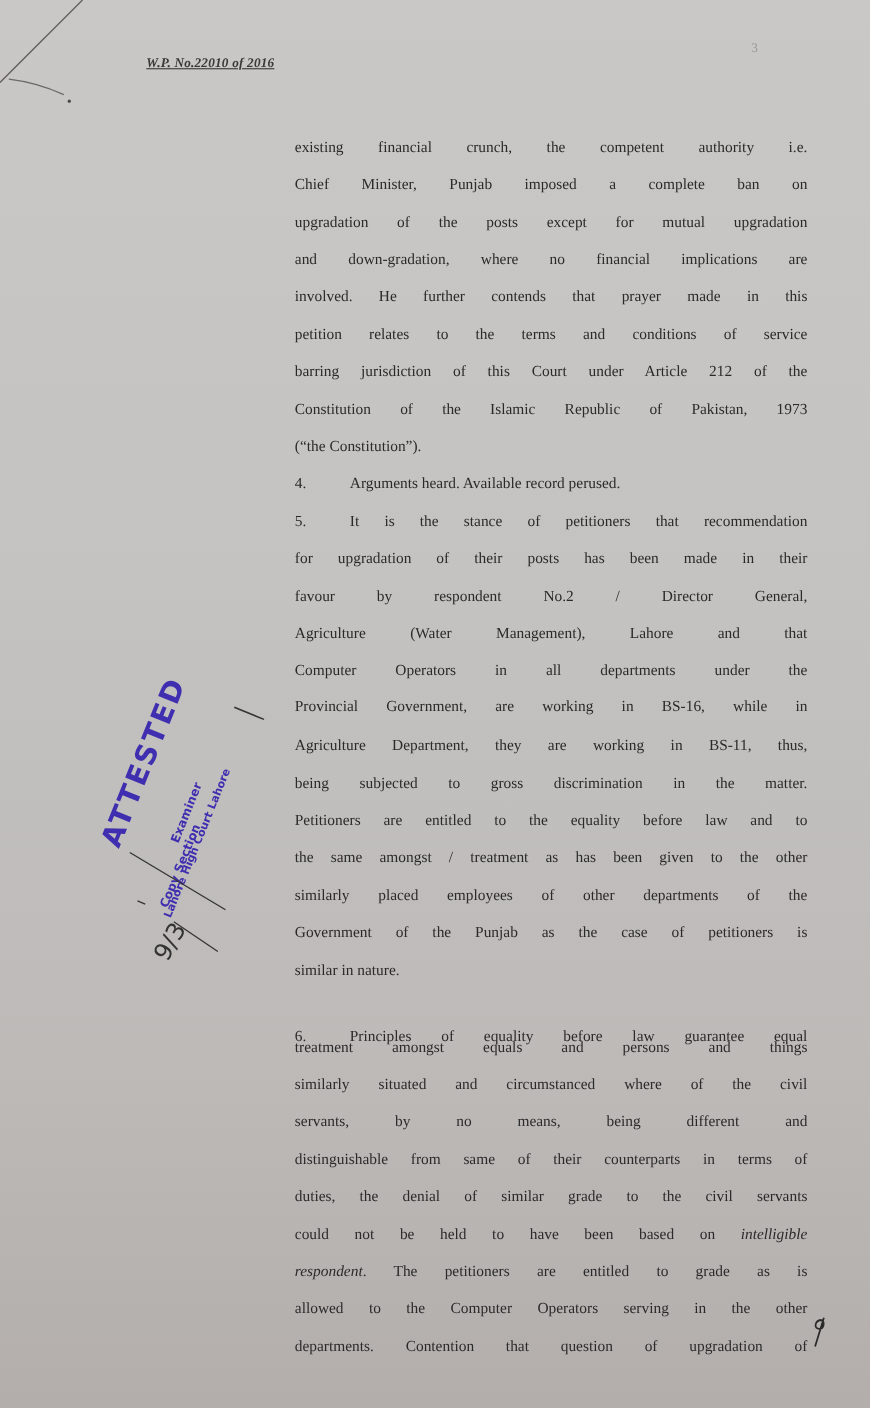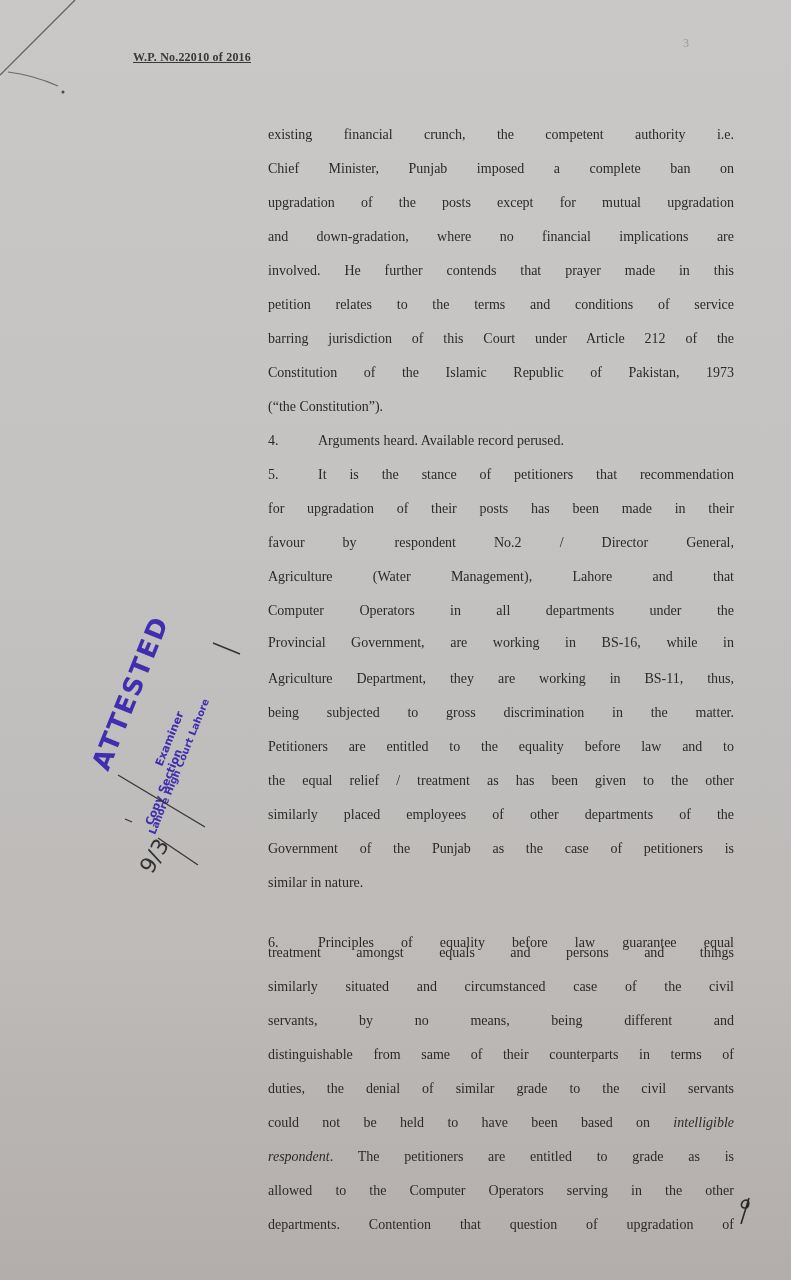--- a/index.html
+++ b/index.html
@@ -22,20 +22,21 @@
   }
   .fold-line {
     position: absolute;
     left: 0; top: 0;
     width: 100px; height: 100px;
   }
   .case-ref {
     position: absolute;
     left: 133px; top: 50px;
     font-size: 12px;
+    font-style: italic;
     font-weight: bold;
     color: #3a3838;
     text-decoration: underline;
     letter-spacing: 0.2px;
   }
   .page-number {
     position: absolute;
     left: 683px; top: 36px;
     font-size: 12px;
     color: #9a9896;
@@ -100,27 +101,27 @@
     <div class="line last" style="top:306px"><span class="num">4.</span><span>Arguments heard. Available record perused.</span></div>
     <div class="line" style="top:340px"><span class="num">5.</span><span>It is the stance of petitioners that recommendation</span></div>
     <div class="line" style="top:374px">for upgradation of their posts has been made in their</div>
     <div class="line" style="top:408px">favour by respondent No.2 / Director General,</div>
     <div class="line" style="top:442px">Agriculture (Water Management), Lahore and that</div>
     <div class="line" style="top:476px">Computer Operators in all departments under the</div>
     <div class="line" style="top:508px">Provincial Government, are working in BS-16, while in</div>
     <div class="line" style="top:544px">Agriculture Department, they are working in BS-11, thus,</div>
     <div class="line" style="top:578px">being subjected to gross discrimination in the matter.</div>
     <div class="line" style="top:612px">Petitioners are entitled to the equality before law and to</div>
-    <div class="line" style="top:646px">the equal relief / treatment as has been given to the other</div>
+    <div class="line" style="top:646px">the same amongst / treatment as has been given to the other</div>
     <div class="line" style="top:680px">similarly placed employees of other departments of the</div>
     <div class="line" style="top:714px">Government of the Punjab as the case of petitioners is</div>
     <div class="line last" style="top:748px">similar in nature.</div>
     <div class="line" style="top:808px"><span class="num">6.</span><span>Principles of equality before law guarantee equal</span></div>
     <div class="line" style="top:818px">treatment amongst equals and persons and things</div>
-    <div class="line" style="top:852px">similarly situated and circumstanced case of the civil</div>
+    <div class="line" style="top:852px">similarly situated and circumstanced where of the civil</div>
     <div class="line" style="top:886px">servants, by no means, being different and</div>
     <div class="line" style="top:920px">distinguishable from same of their counterparts in terms of</div>
     <div class="line" style="top:954px">duties, the denial of similar grade to the civil servants</div>
     <div class="line" style="top:988px"><span>could not be held to have been based on</span> <span class="ital">intelligible</span></div>
     <div class="line" style="top:1022px"><span class="ital">respondent</span><span>. The petitioners are entitled to grade as is</span></div>
     <div class="line" style="top:1056px">allowed to the Computer Operators serving in the other</div>
     <div class="line" style="top:1090px">departments. Contention that question of upgradation of</div>
   </div>
 
   <svg class="stamp" viewBox="0 0 200 280">

